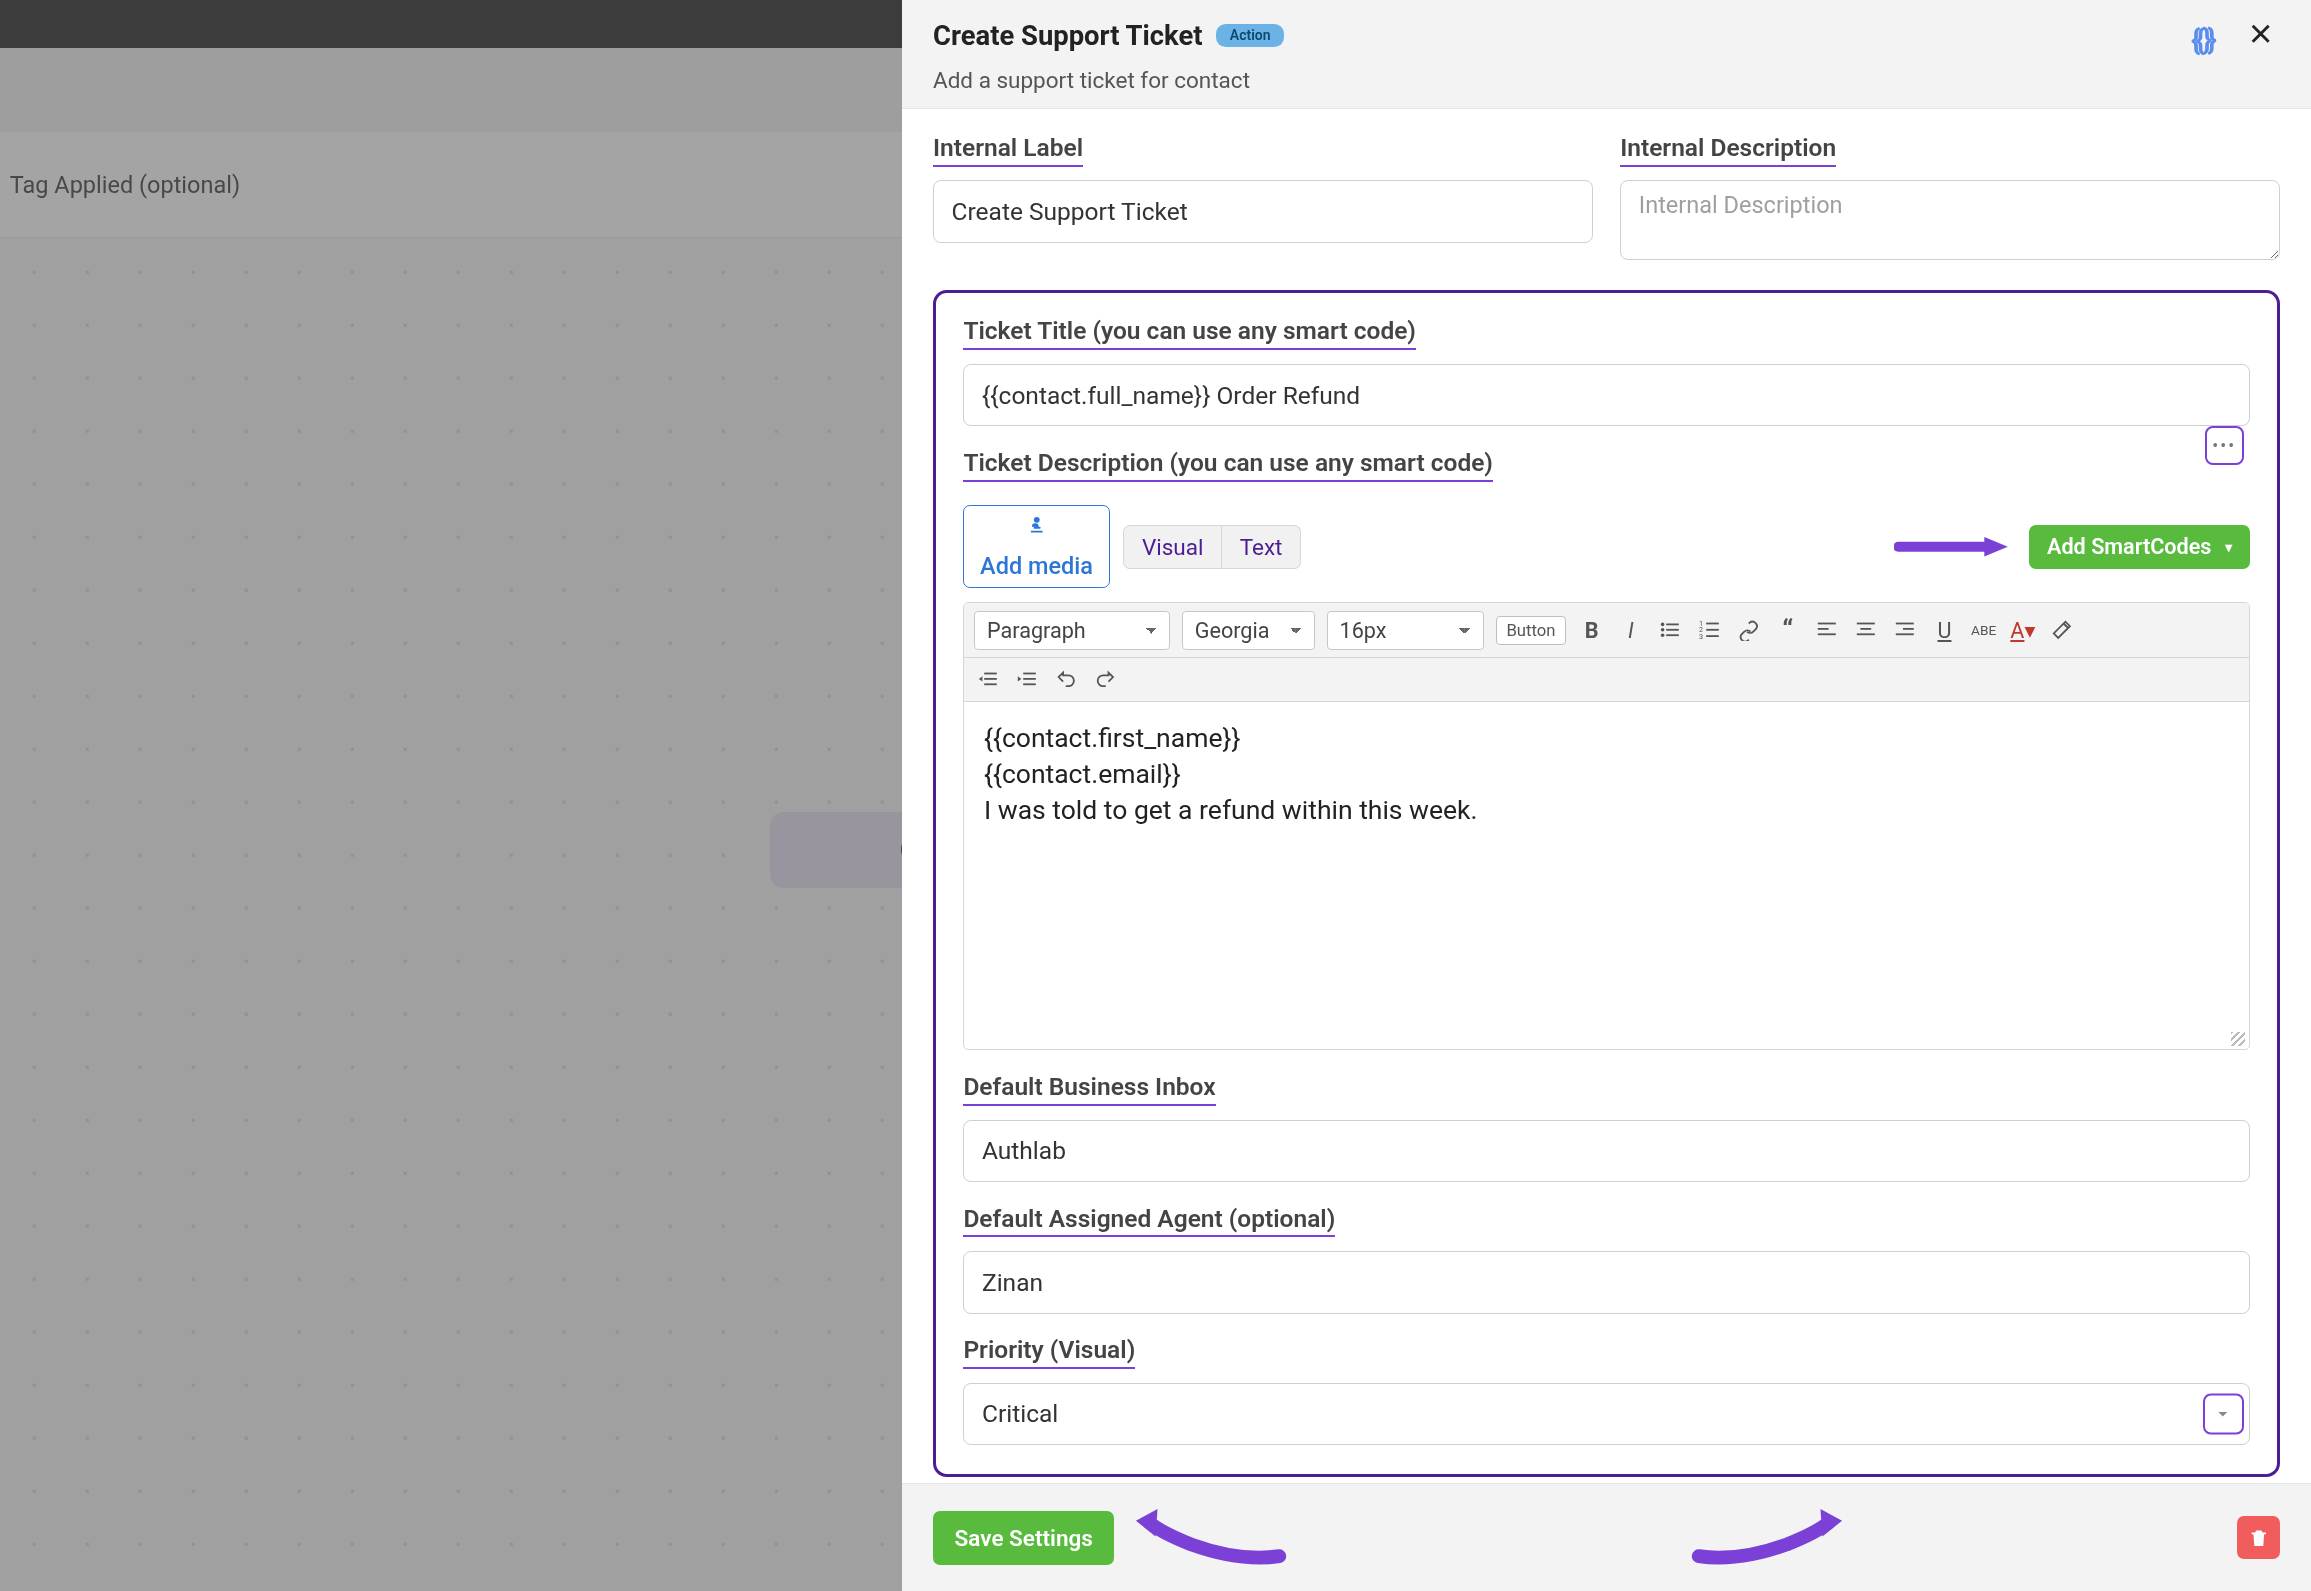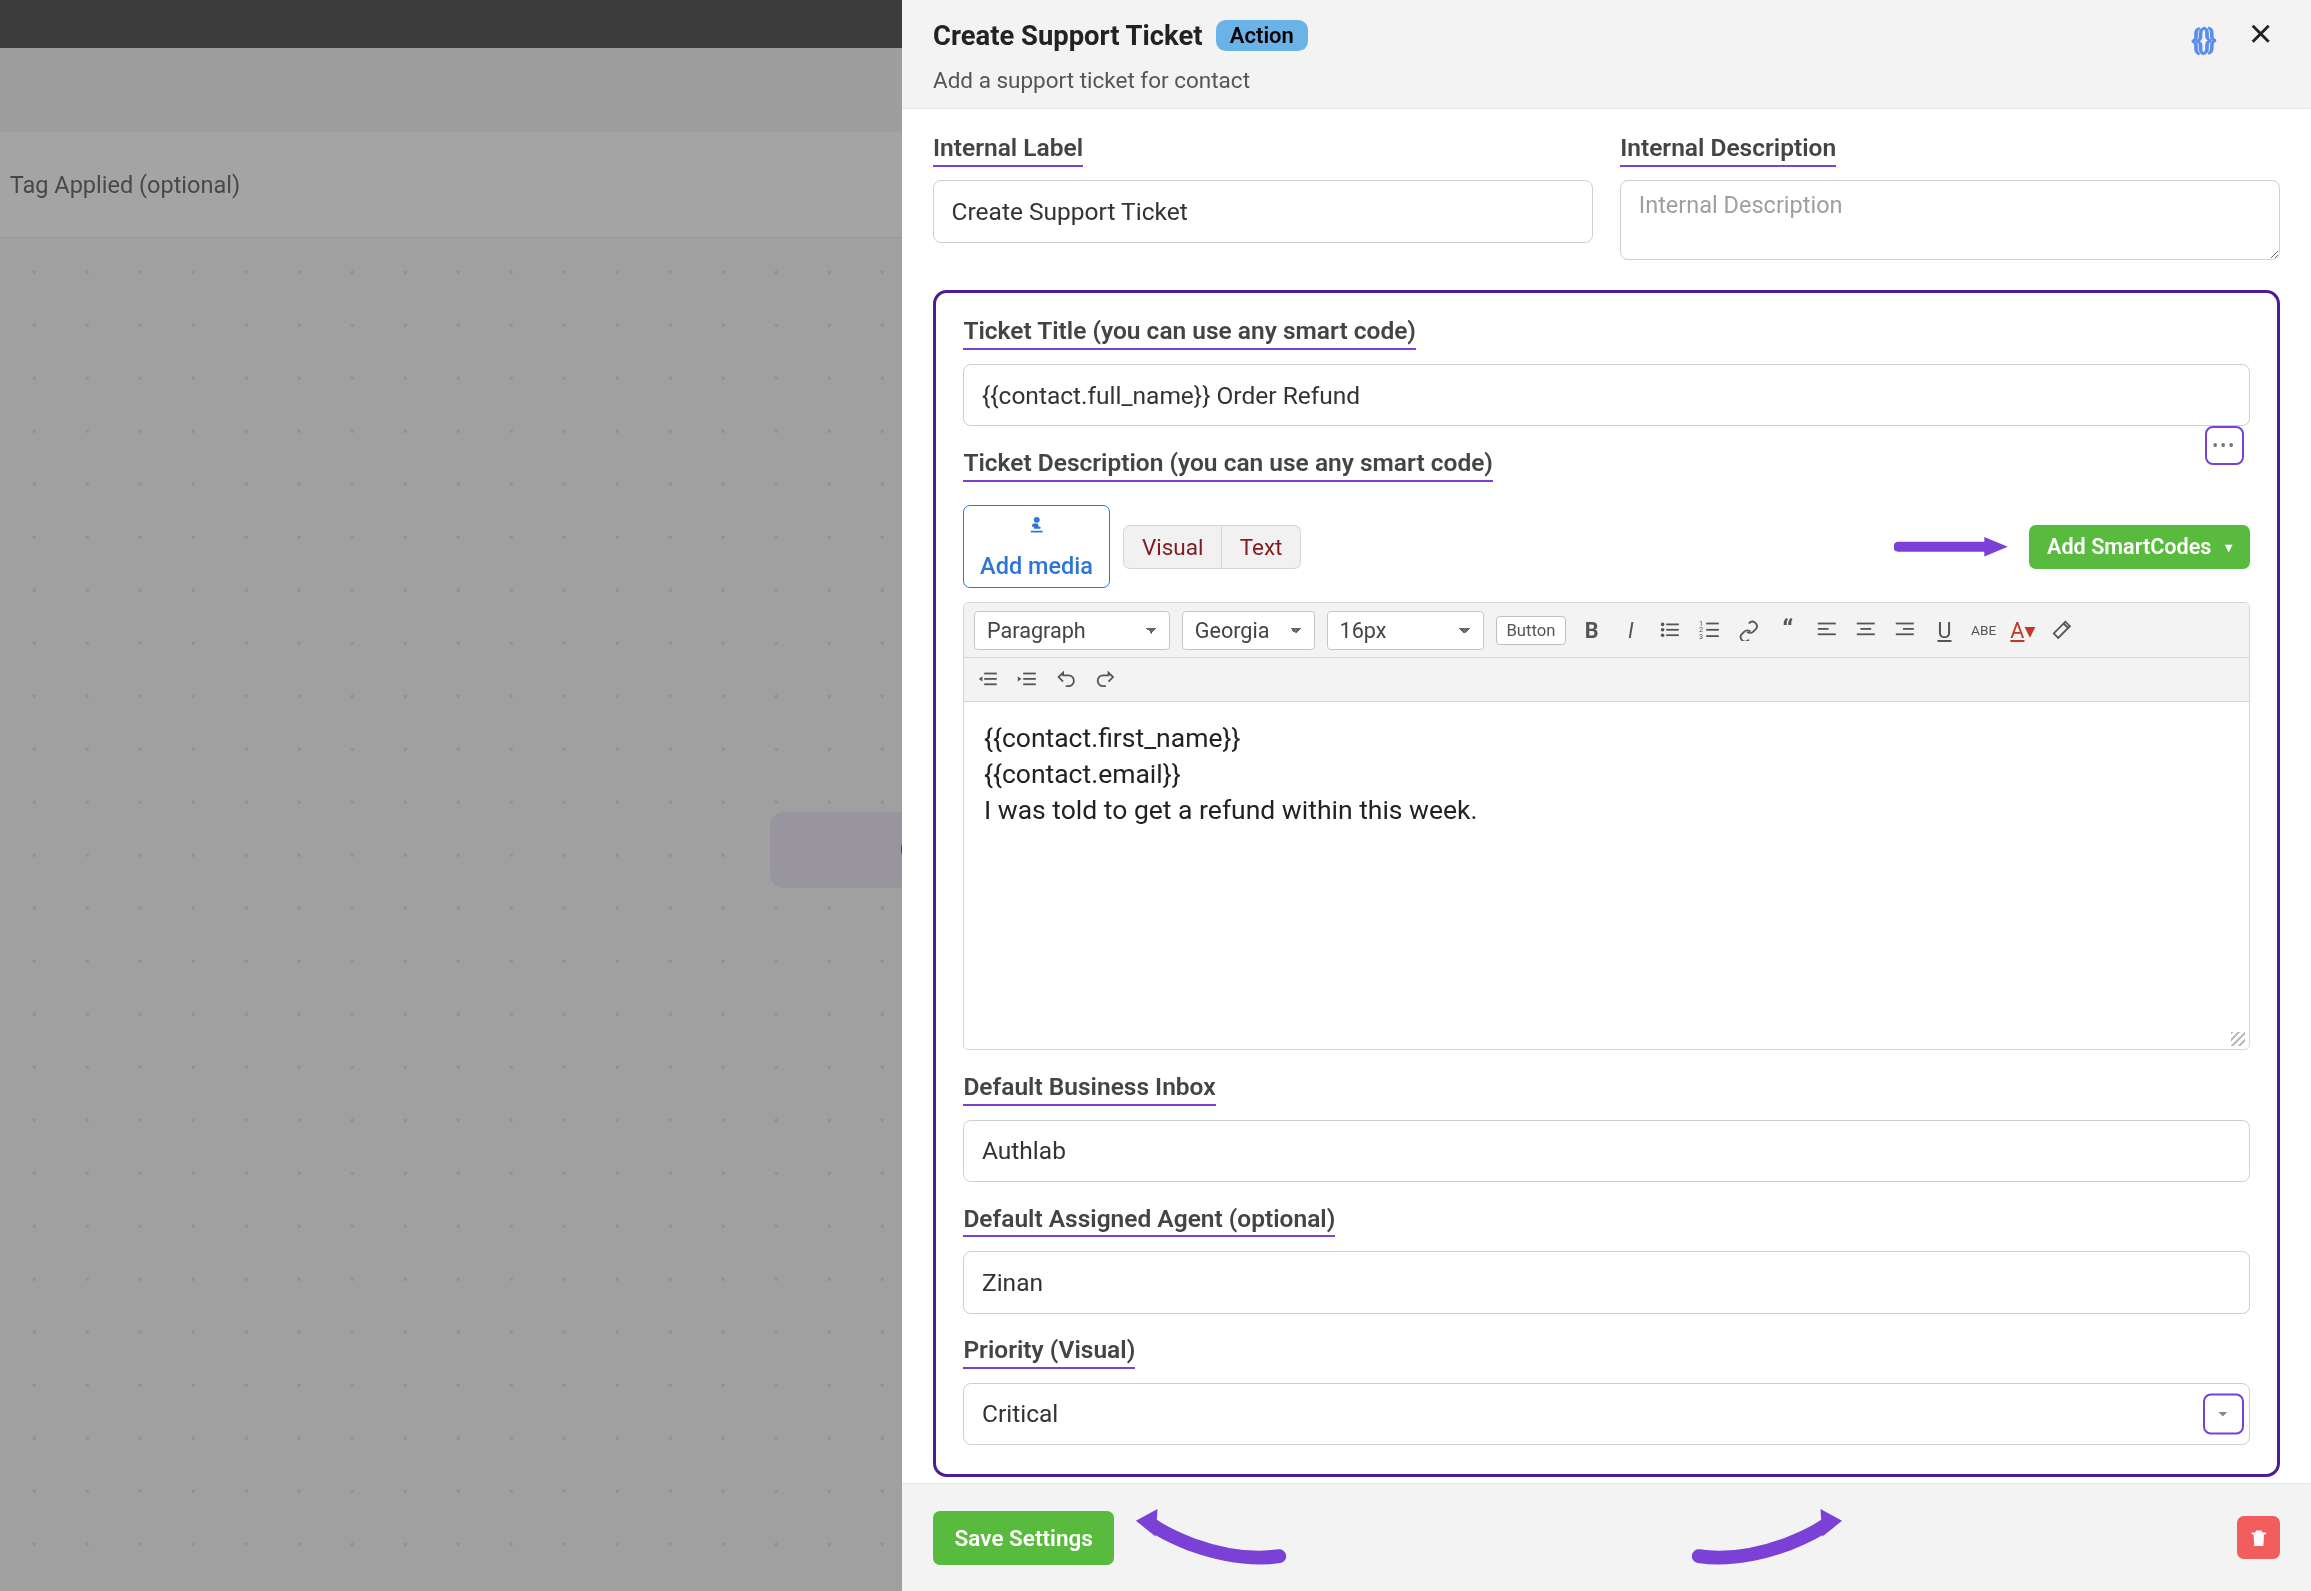--- a/index.html
+++ b/index.html
@@ -67,22 +67,22 @@
     background:#f3f3f3;
     padding:19.6px 31px 15.7px 31px;
     border-bottom:1px solid #e6e6e6;
     display:flex; align-items:flex-start;
   }
   .panel-header-main { flex:1; }
   .panel-title-row { display:flex; align-items:center; gap:13.7px; }
   .panel-title { font-size:27.4px; font-weight:700; color:#222; }
   .action-badge {
     background:#6bb3e6;
-    color:#000000;
-    font-size:22px; font-weight:600;
+    color:#0c4a6e;
+    font-size:14px; font-weight:600;
     padding:2.9px 13.7px 3.9px;
     border-radius:9.8px;
   }
   .panel-subtitle { font-size:22.5px; color:#555; margin-top:15px; }
   .smart-icon {
     color:#5b8def;
     font-size:29px; font-weight:700;
     margin-right:29px; margin-top:3.9px;
     letter-spacing:-4.9px;
   }
@@ -167,21 +167,21 @@
   }
   .add-media-btn .mi { font-size:23.5px; }
   .tab-toggle {
     display:flex; margin-left:13.7px; gap:0;
   }
   .tab-toggle button {
     background:#f1f1f1;
     border:1px solid #d6d6d6;
     padding:7.8px 17.6px;
     font-size:22.5px;
-    color:#7f1d1d;
+    color:#4c1d95;
   }
   .tab-toggle button:first-child { border-radius:6.9px 0 0 6.9px; }
   .tab-toggle button:last-child { border-radius:0 6.9px 6.9px 0; border-left:none; }
 
   .arrow-indicator-sc {
     flex:1;
     display:flex; justify-content:flex-end; align-items:center; padding-right:17.6px;
   }
   .add-smartcodes-btn {
     background:#59bb3e;

